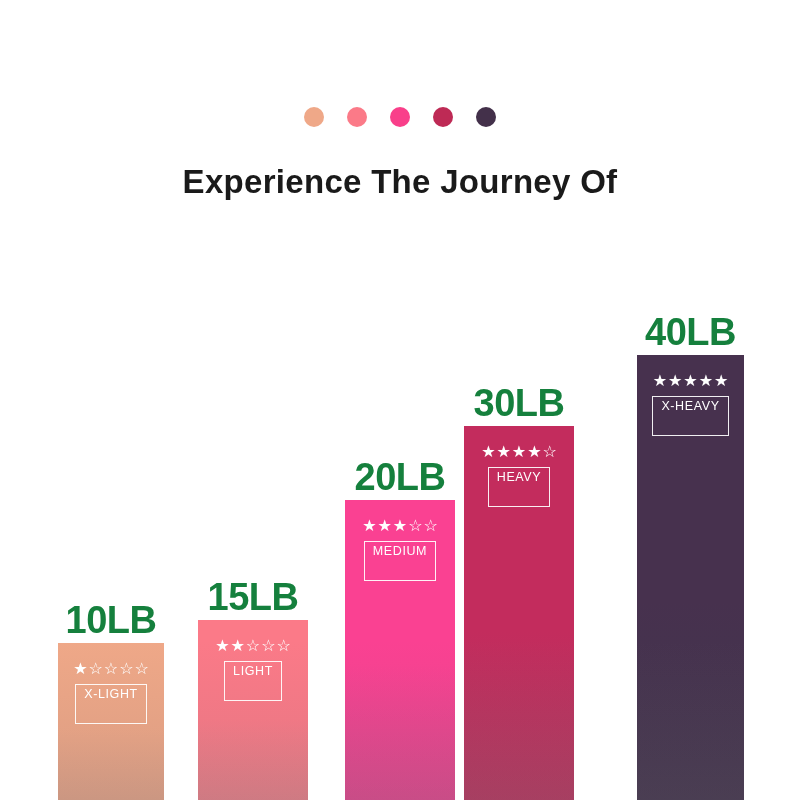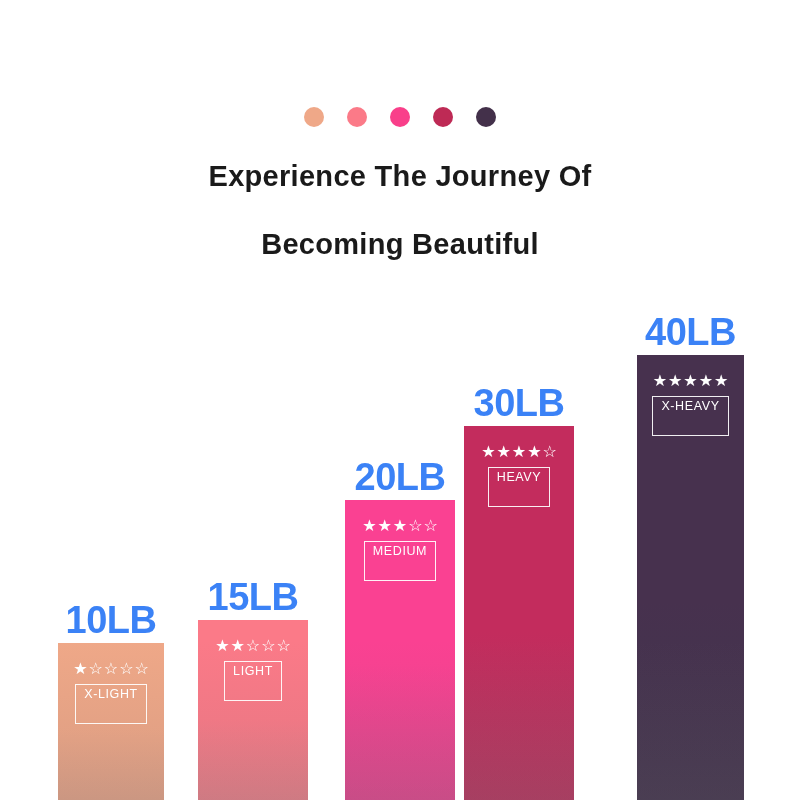--- a/index.html
+++ b/index.html
@@ -34,27 +34,27 @@
   }
   .dot {
     width: 20px;
     height: 20px;
     border-radius: 50%;
   }
 
   
   #heading {
     position: absolute;
-    top: 142px;
+    top: 148px;
     left: 0;
     width: 800px;
     text-align: center;
     color: #1a1a1a;
     font-weight: bold;
-    font-size: 29px;
+    font-size: 33px;
     letter-spacing: 0.3px;
     line-height: 68px;
   }
   #heading .hl {
     display: block;
     white-space: nowrap;
   }
 
   
   #chart {
@@ -69,21 +69,21 @@
     bottom: 0;
   }
   .bar-label {
     position: absolute;
     left: 50%;
     transform: translateX(-50%);
     bottom: 100%;
     margin-bottom: 2px;
     font-size: 38px;
     font-weight: bold;
-    color: #3b82f6;
+    color: #15803d;
     letter-spacing: -0.5px;
     white-space: nowrap;
     line-height: 1.05;
   }
   .bar {
     position: relative;
     width: 100%;
     height: 100%;
     overflow: hidden;
   }
@@ -136,21 +136,20 @@
   <div id="dots-row">
       <span class="dot" style="background: rgb(239, 168, 136);"></span>
       <span class="dot" style="background: rgb(251, 122, 136);"></span>
       <span class="dot" style="background: rgb(249, 63, 138);"></span>
       <span class="dot" style="background: rgb(190, 42, 85);"></span>
       <span class="dot" style="background: rgb(67, 48, 74);"></span>
     </div>
 
   <div id="heading">
     <span class="hl">Experience The Journey Of</span>
-    <span class="hl">Becoming Beautiful</span>
   </div>
 
   <div id="chart">
       <div class="bar-group" style="left: 58px; width: 106px; height: 157px;">
         <div class="bar-label">10LB</div>
         <div class="bar" style="background: linear-gradient(rgb(239, 168, 136) 0%, rgb(239, 168, 136) 55%, rgb(220, 161, 136) 100%);">
           <div class="bar-shade"></div>
           <div class="bar-inner">
             <div class="stars">
               <span class="star">★</span>

